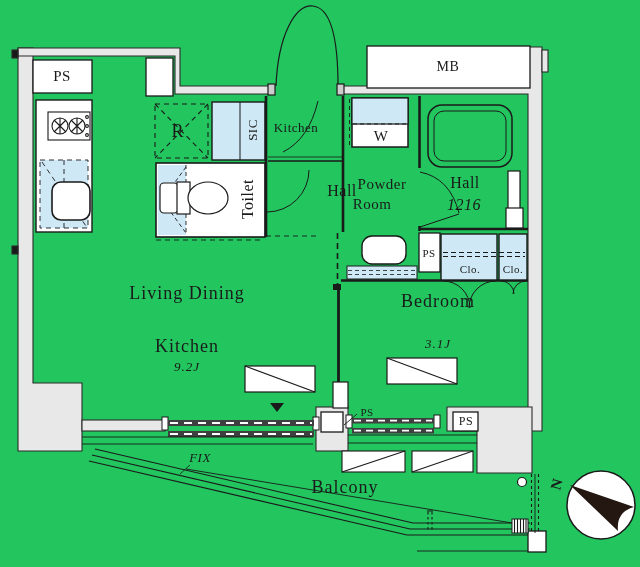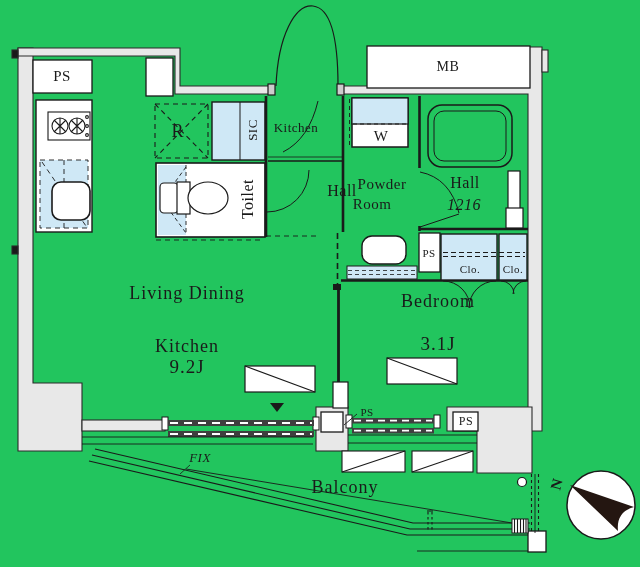--- a/index.html
+++ b/index.html
@@ -5,21 +5,21 @@
   html,body{margin:0;padding:0;background:#ffffff;}
   #plan{position:relative;width:640px;height:567px;background:#22c55e;overflow:hidden;
         font-family:"Liberation Serif","DejaVu Serif",serif;color:#1a1a1a;}
   #plan svg{position:absolute;left:0;top:0;}
   .lbl{position:absolute;transform:translate(-50%,-50%);white-space:nowrap;
        color:#1a1a1a;line-height:1;letter-spacing:.5px;}
   .rot90{transform:translate(-50%,-50%) rotate(-90deg);}
   .rotN{transform:translate(-50%,-50%) rotate(-75deg);font-weight:bold;}
   .s11{font-size:11px;} .s12{font-size:12px;} .s13{font-size:13px;}
   .s14{font-size:14px;} .s15{font-size:15px;} .s16{font-size:16px;}
-  .s18{font-size:18px;letter-spacing:1px;} .s19{font-size:19px;letter-spacing:1px;}
+  .s18{font-size:18px;letter-spacing:1px;} .s19{font-size:13px;letter-spacing:1px;font-style:italic;}
 </style>
 </head>
 <body>
 
 <div id="plan">
 
 <svg width="640" height="567" viewBox="0 0 640 567">
 
   <g fill="#e8e8e8" stroke="#2a2a2a" stroke-width="1.1">
 

